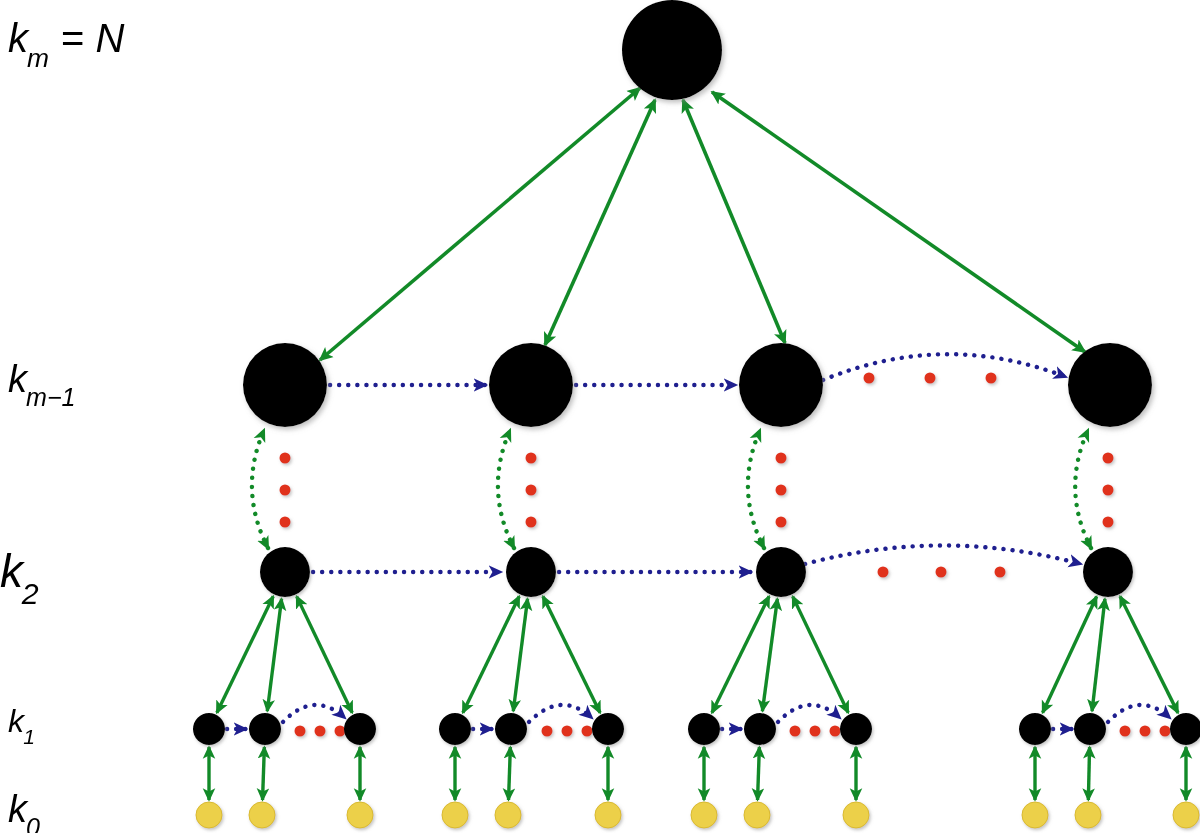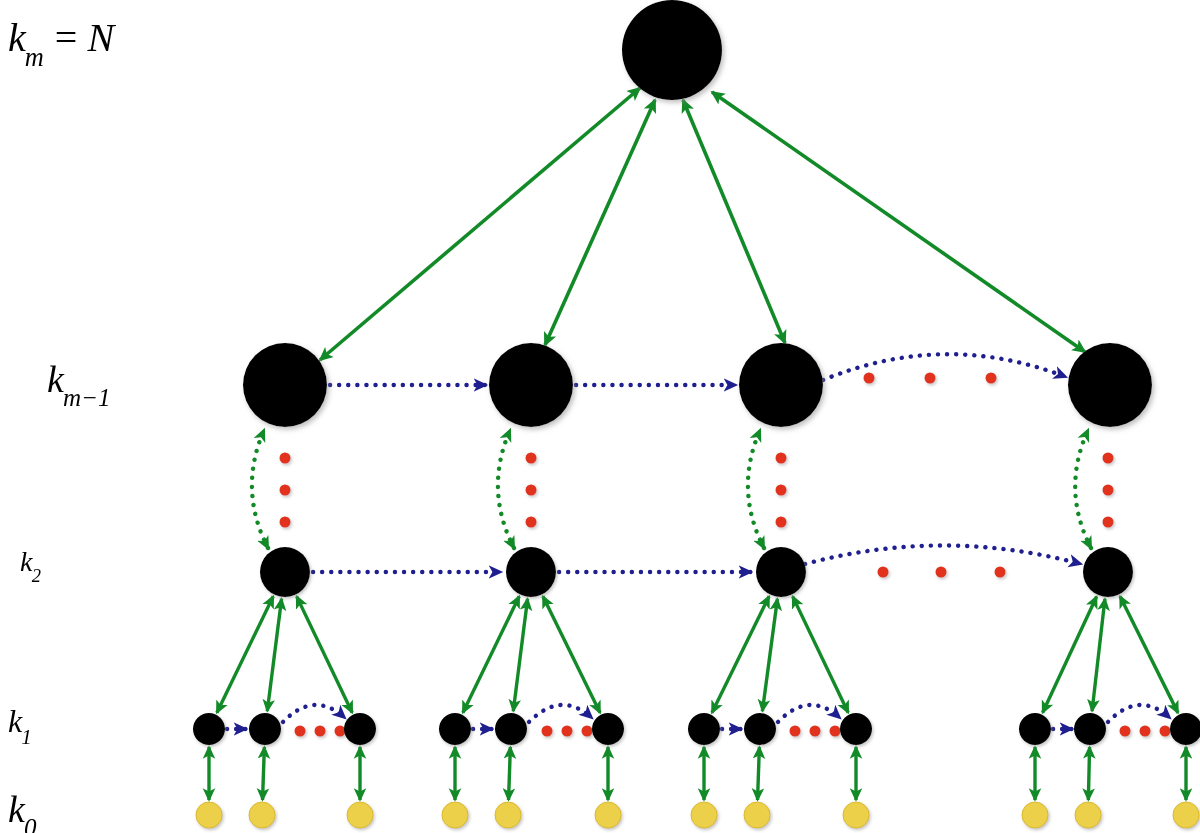--- a/index.html
+++ b/index.html
@@ -19,21 +19,21 @@
   }
   #figure svg {
     position: absolute;
     top: 0;
     left: 0;
     width: 1200px;
     height: 833px;
   }
   .level-label {
     position: absolute;
-    font-family: Liberation Serif, serif;
+    font-family: Liberation Sans, sans-serif;
     font-style: italic;
     color: #000000;
     white-space: nowrap;
     line-height: 1;
     user-select: none;
   }
   .level-label .sub {
     font-size: 0.66em;
     font-style: italic;
     vertical-align: sub;
@@ -186,19 +186,19 @@
         <circle cx="757" cy="815" r="13" fill="#ecd04a" filter="url(#soft-shadow-small)" stroke="#d9b92f" stroke-width="1"></circle>
         <circle cx="856" cy="815" r="13" fill="#ecd04a" filter="url(#soft-shadow-small)" stroke="#d9b92f" stroke-width="1"></circle>
         <circle cx="1035" cy="815" r="13" fill="#ecd04a" filter="url(#soft-shadow-small)" stroke="#d9b92f" stroke-width="1"></circle>
         <circle cx="1088" cy="815" r="13" fill="#ecd04a" filter="url(#soft-shadow-small)" stroke="#d9b92f" stroke-width="1"></circle>
         <circle cx="1186" cy="815" r="13" fill="#ecd04a" filter="url(#soft-shadow-small)" stroke="#d9b92f" stroke-width="1"></circle>
       </g>
   </svg>
 
   <div id="label-container">
       <div class="level-label" style="left: 8px; top: 18px; font-size: 40px;"><span>k</span><span class="sub">m</span><span class="op"> = </span><span>N</span></div>
-      <div class="level-label" style="left: 8px; top: 360px; font-size: 38px; margin-left: 39px;"><span>k</span><span class="sub">m−1</span></div>
-      <div class="level-label" style="left: 20px; top: 548px; font-size: 28px;"><span>k</span><span class="sub">2</span></div>
+      <div class="level-label" style="left: 8px; top: 360px; font-size: 38px;"><span>k</span><span class="sub">m−1</span></div>
+      <div class="level-label" style="left: 0; top: 548px; font-size: 46px;"><span>k</span><span class="sub">2</span></div>
       <div class="level-label" style="left: 8px; top: 705px; font-size: 32px;"><span>k</span><span class="sub">1</span></div>
       <div class="level-label" style="left: 8px; top: 790px; font-size: 38px;"><span>k</span><span class="sub">0</span></div>
     </div>
 
 </div>
 
 </body></html>

